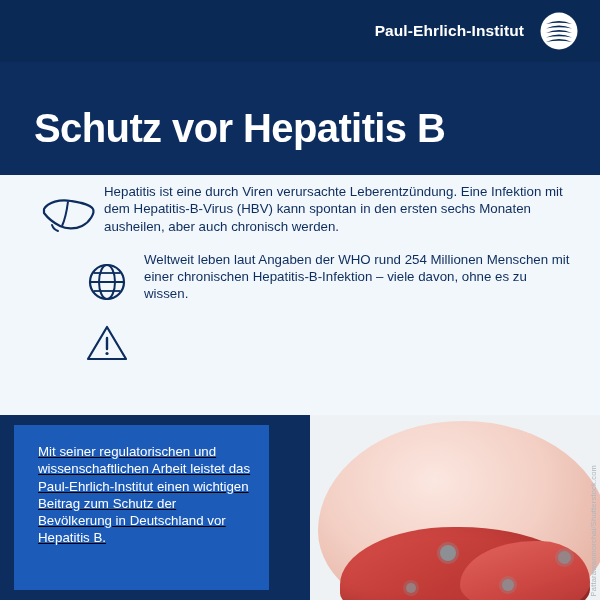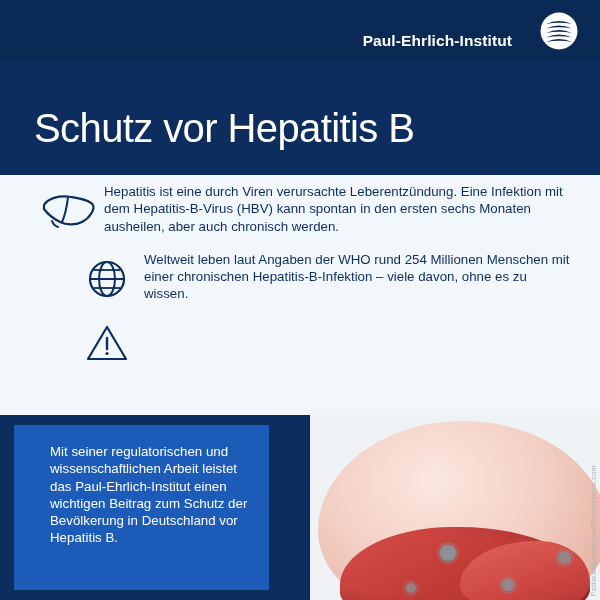--- a/index.html
+++ b/index.html
@@ -20,63 +20,63 @@
   .header {
     position: absolute;
     top: 0; left: 0;
     width: 600px; height: 62px;
     background: #0a2a55;
   }
   .logo-wrap {
     position: absolute;
     right: 22px; top: 12px;
     display: flex;
-    align-items: flex-end;
-    gap: 28px;
+    align-items: center;
+    gap: 16px;
   }
   .logo-text {
     color: #ffffff;
     font-size: 15.5px;
     font-weight: bold;
     letter-spacing: 0.1px;
     white-space: nowrap;
   }
   .logo-mark {
     width: 38px; height: 38px;
     position: relative;
   }
   .logo-mark svg { display: block; }
 
   
   .title {
     position: absolute;
     left: 34px; top: 108px;
     color: #ffffff;
     font-size: 40px;
-    font-weight: normal;
+    font-weight: bold;
     letter-spacing: -0.6px;
     line-height: 1;
     text-align: right;
   }
 
   
   .panel {
     position: absolute;
     left: 0; top: 175px;
     width: 600px; height: 240px;
     background: #f2f7fc;
   }
   .rows {
     position: absolute;
     left: 0; top: 0;
     width: 600px;
   }
   .row {
     display: flex;
-    align-items: center;
+    align-items: flex-end;
     padding: 0 28px 0 30px;
   }
   .row + .row { margin-top: 8px; margin-left: 40px; }
   .row-icon {
     width: 74px;
     flex: 0 0 74px;
     display: flex;
     justify-content: center;
     padding-top: 12px;
   }
@@ -93,21 +93,22 @@
     position: absolute;
     left: 0; top: 415px;
     width: 600px; height: 185px;
     background: #0d2d5e;
   }
   .callout {
     position: absolute;
     left: 14px; top: 10px;
     width: 255px; height: 165px;
     background: #1c5bb8;
-    padding: 18px 16px 10px 36px;
+    padding: 18px 16px 10px 24px;
+    text-decoration: underline;
   }
   .callout-text {
     color: #ffffff;
     font-size: 13.3px;
     line-height: 1.30;
   }
 
   
   .photo {
     position: absolute;

